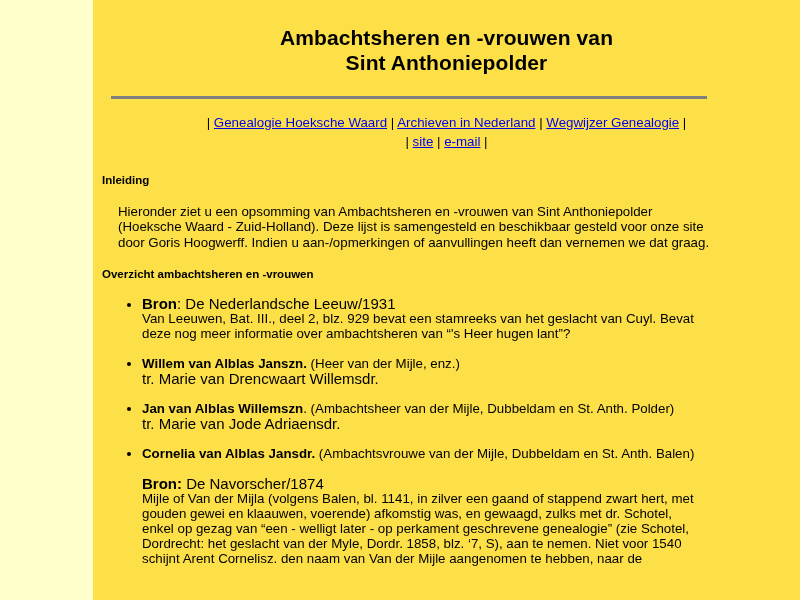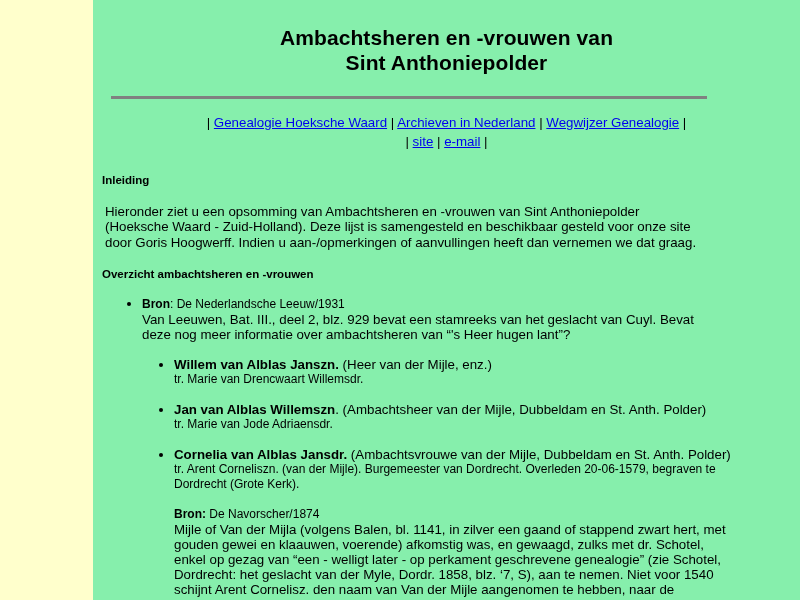--- a/index.html
+++ b/index.html
@@ -28,21 +28,21 @@
     height: 600px;
     background: #ffffcc;
   }
 
   #content {
     position: absolute;
     left: 93px;
     top: 0;
     width: 707px;
     height: 600px;
-    background: #86efac;
+    background: #fde047;
     overflow: hidden;
   }
 
   .inner {
     padding: 0 9px 0 9px;
   }
 
   h1.page-title {
     font-size: 21px;
     font-weight: bold;
@@ -83,52 +83,52 @@
     padding: 0;
     color: #000000;
     line-height: 14px;
   }
 
   .spacer-before-inleiding { height: 22px; }
 
   p.intro {
     font-size: 13.3px;
     line-height: 15.3px;
-    margin: 17px 0 0 3px;
+    margin: 17px 0 0 16px;
     color: #000000;
     width: 598px;
   }
 
   .spacer-before-overzicht { height: 17px; }
 
   ul.entries {
     margin: 12px 0 0 0;
     padding: 0 0 0 40px;
     list-style-type: disc;
     font-size: 13.3px;
     line-height: 15px;
     color: #000000;
   }
   ul.entries > li {
     margin: 0 0 0 0;
     padding: 0;
     width: 560px;
   }
-  ul.entries > li + li { margin-top: 15px; margin-left: 32px; }
+  ul.entries > li + li { margin-top: 15px; }
 
   .entry-title { font-size: 13.3px; line-height: 15px; }
   .entry-title b { font-weight: bold; }
 
   .sub-block {
     margin-top: 15px;
     font-size: 13.3px;
     line-height: 15px;
   }
   .sub-line {
-    font-size: 12px;
+    font-size: 15px;
     line-height: 15px;
   }
   .sub-label { font-weight: bold; }
 
   .bron-tail {
     font-size: 13.3px;
     line-height: 15px;
     margin-top: 0;
   }
 </style>
@@ -198,23 +198,22 @@
 
         <li>
           <div class="entry-title">
             <span></span><b>Jan van Alblas Willemszn</b><span>. (Ambachtsheer van der Mijle, Dubbeldam en St. Anth. Polder)</span>
           </div>
           <div class="sub-line">tr. Marie van Jode Adriaensdr.</div>
         </li>
 
         <li>
           <div class="entry-title">
-            <span></span><b>Cornelia van Alblas Jansdr.</b><span> (Ambachtsvrouwe van der Mijle, Dubbeldam en St. Anth. Polder)</span>
-          </div>
-          <div class="sub-line">tr. Arent Corneliszn. (van der Mijle). Burgemeester van Dordrecht. Overleden 20-06-1579, begraven te Dordrecht (Grote Kerk).</div>
+            <span></span><b>Cornelia van Alblas Jansdr.</b><span> (Ambachtsvrouwe van der Mijle, Dubbeldam en St. Anth. Balen)</span>
+          </div>
           <div class="sub-block">
             <div class="sub-line">
               <span class="sub-label">Bron:</span><span> </span><span>De Navorscher/1874</span>
             </div>
             <div class="bron-tail">Mijle of Van der Mijla (volgens Balen, bl. 1141, in zilver een gaand of stappend zwart hert, met gouden gewei en klaauwen, voerende) afkomstig was, en gewaagd, zulks met dr. Schotel, enkel op gezag van “een - welligt later - op perkament geschrevene genealogie” (zie Schotel, Dordrecht: het geslacht van der Myle, Dordr. 1858, blz. ‘7, S), aan te nemen. Niet voor 1540 schijnt Arent Cornelisz. den naam van Van der Mijle aangenomen te hebben, naar de</div>
           </div>
         </li>
 
       </ul>
 

